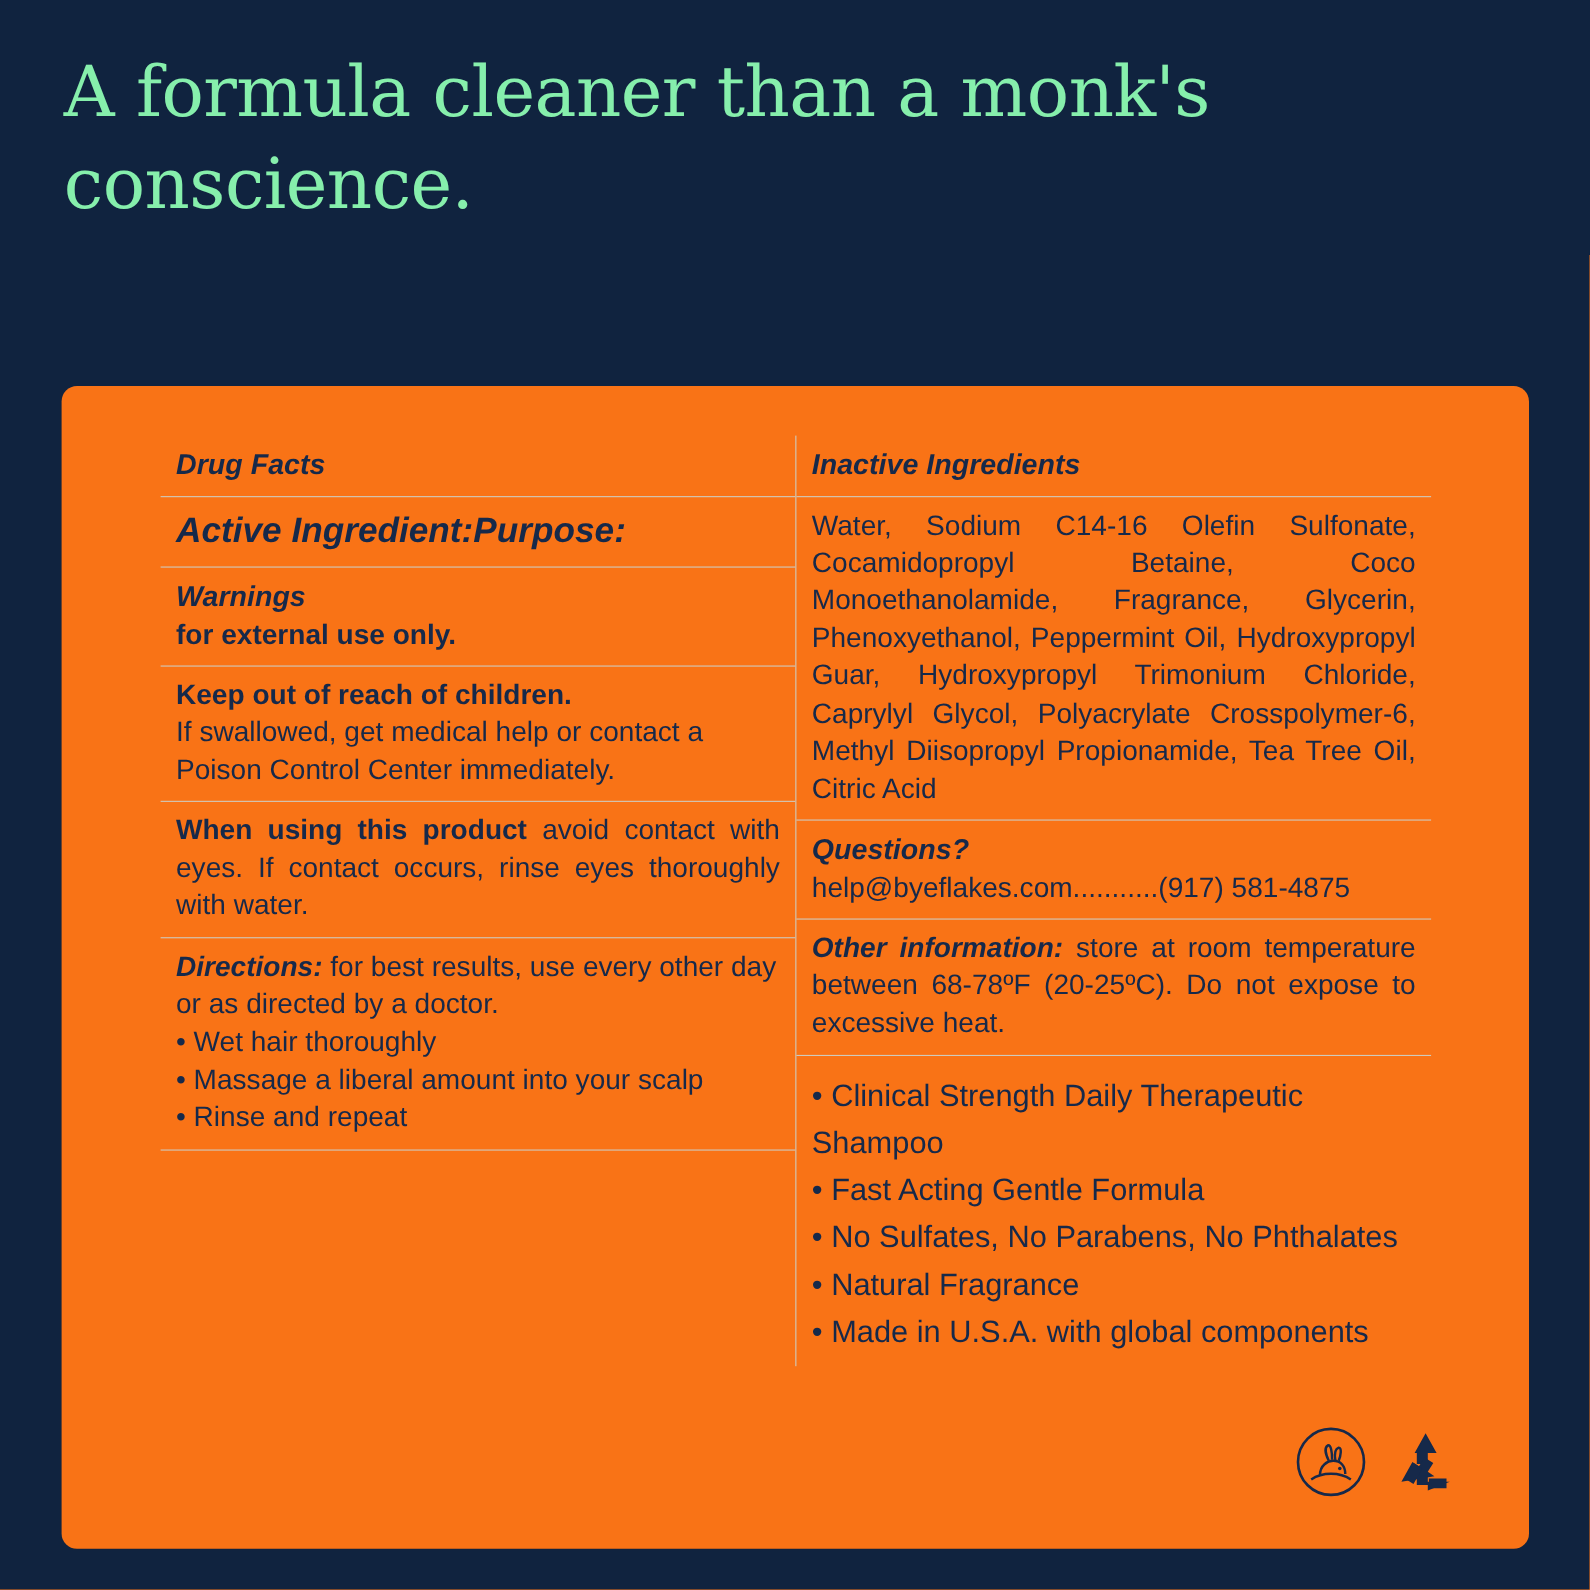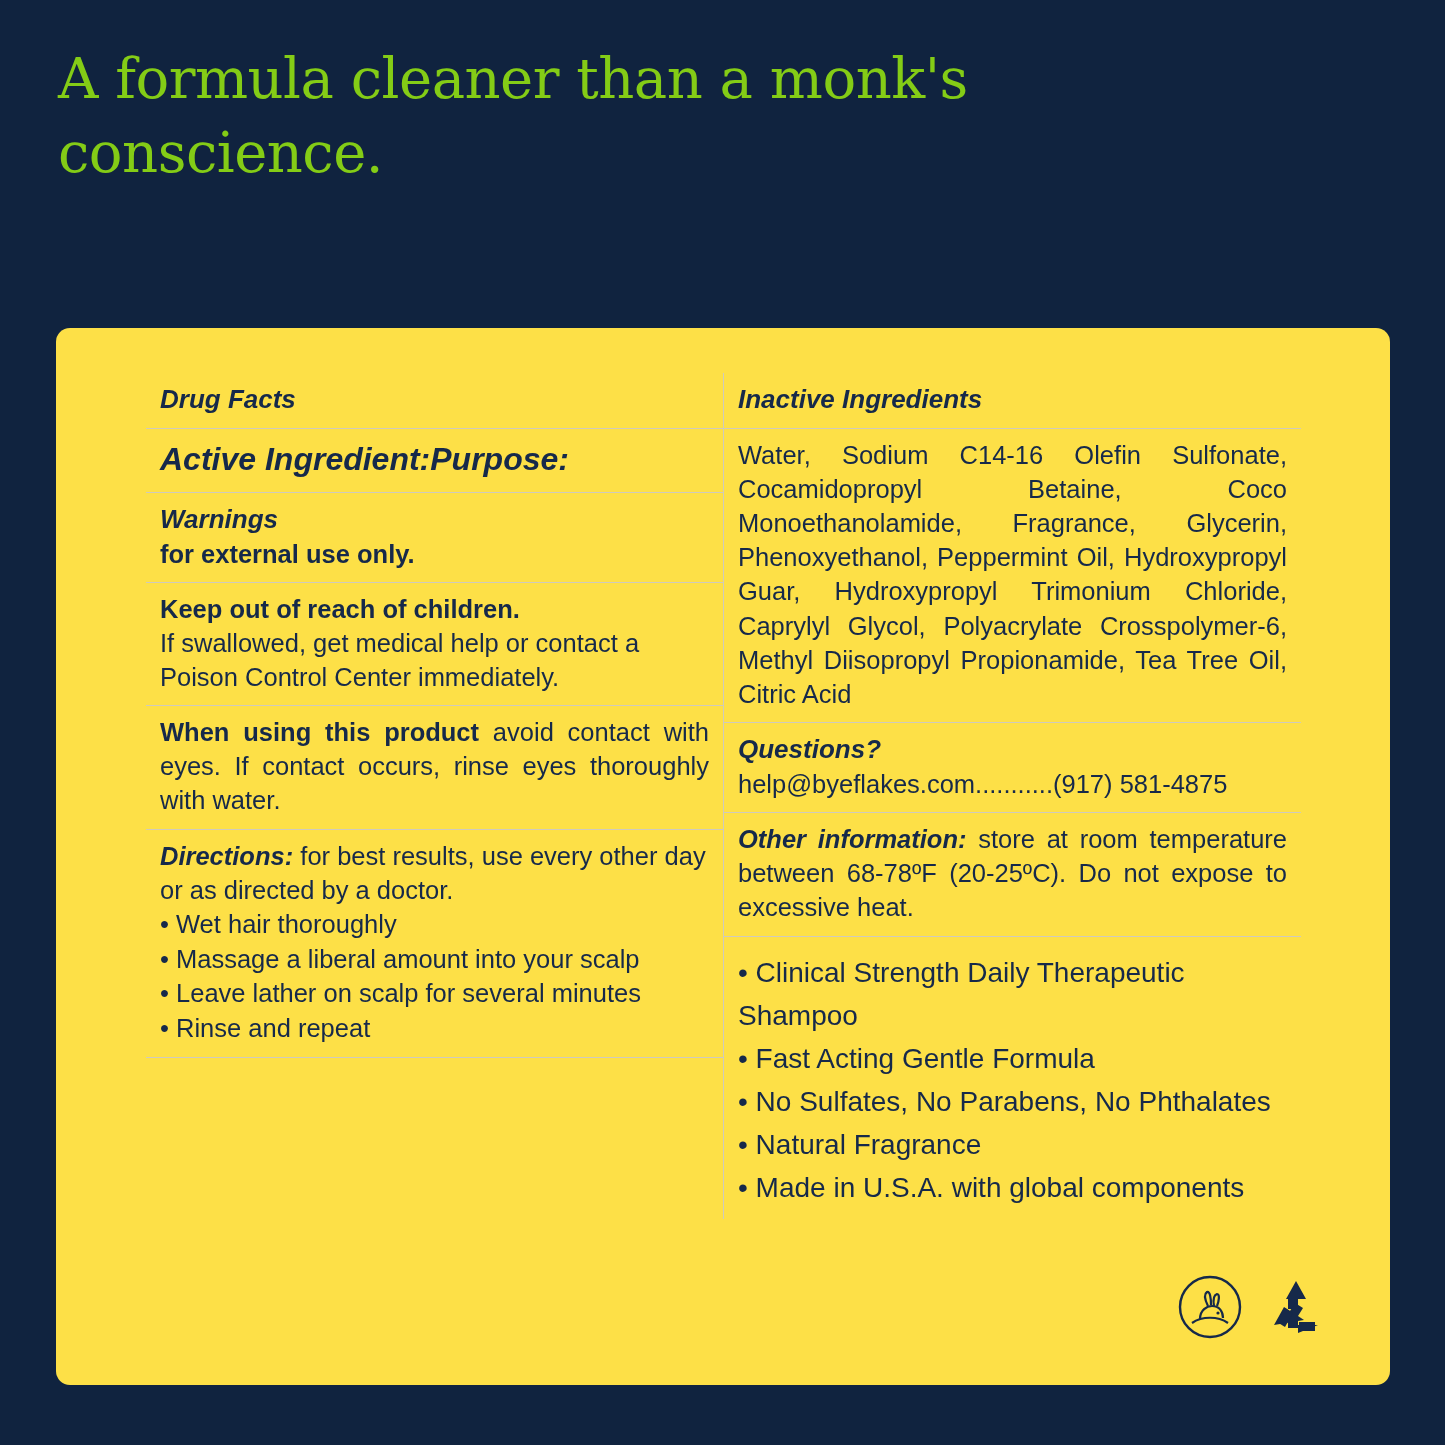--- a/index.html
+++ b/index.html
@@ -17,34 +17,34 @@
     position: relative;
     width: 1445px;
     height: 1445px;
     box-sizing: border-box;
   }
   .headline {
     position: absolute;
     left: 58px;
     top: 42px;
     width: 1200px;
-    color: #84cc16;
+    color: #86efac;
     font-family: "DejaVu Serif", "Liberation Serif", serif;
-    font-size: 56px;
+    font-size: 64px;
     line-height: 1.32;
     font-weight: 400;
     letter-spacing: -0.5px;
   }
   .card {
     position: absolute;
     left: 56px;
-    top: 328px;
+    top: 351px;
     width: 1334px;
     height: 1057px;
-    background: #fde047;
+    background: #f97316;
     border-radius: 14px;
     box-sizing: border-box;
   }
   .columns {
     position: absolute;
     left: 90px;
     top: 45px;
     width: 1155px;
     display: flex;
     gap: 0;
@@ -159,21 +159,20 @@
           <span>avoid contact with eyes. If contact occurs, rinse eyes thoroughly with water.</span>
         </div>
 
 
         <div class="sec">
           <span class="lead-i">Directions:</span>
           <span>for best results, use every other day or as directed by a doctor.</span>
           <ul class="bullets">
             <li>Wet hair thoroughly</li>
             <li>Massage a liberal amount into your scalp</li>
-            <li>Leave lather on scalp for several minutes</li>
             <li>Rinse and repeat</li>
           </ul>
         </div>
 
       </div>
 
       <div class="col-right">
 
         <div class="sec">
           <div class="hdr">Inactive Ingredients</div>

